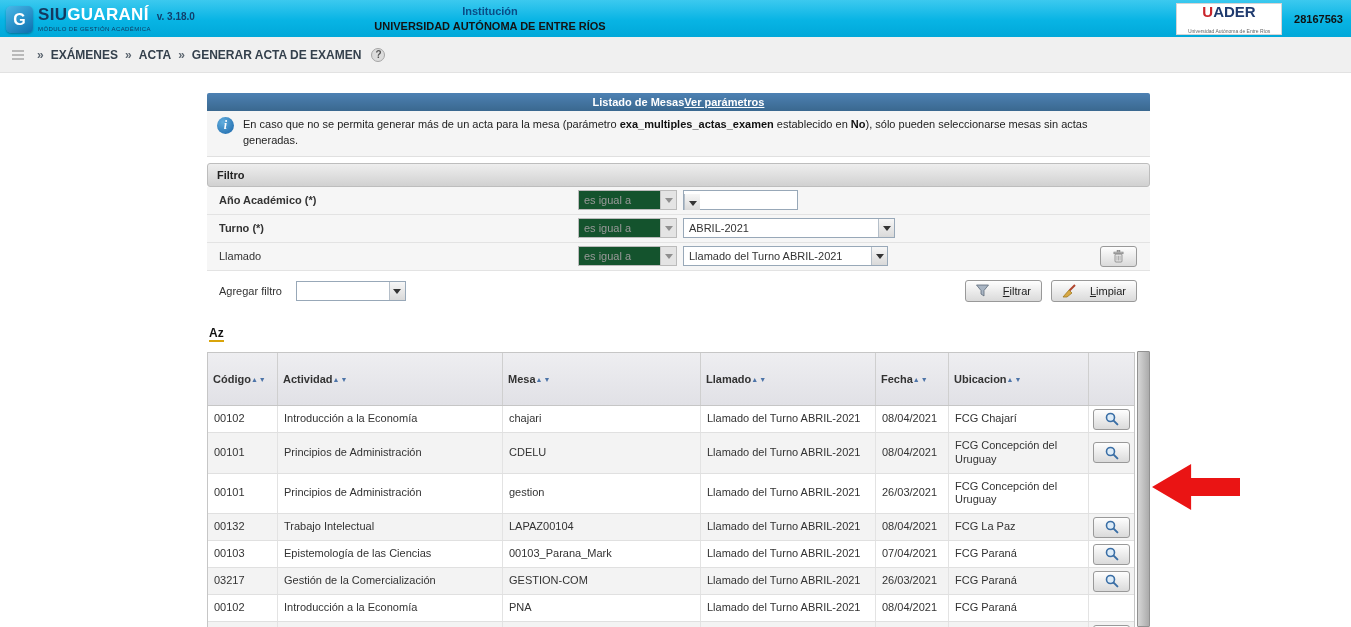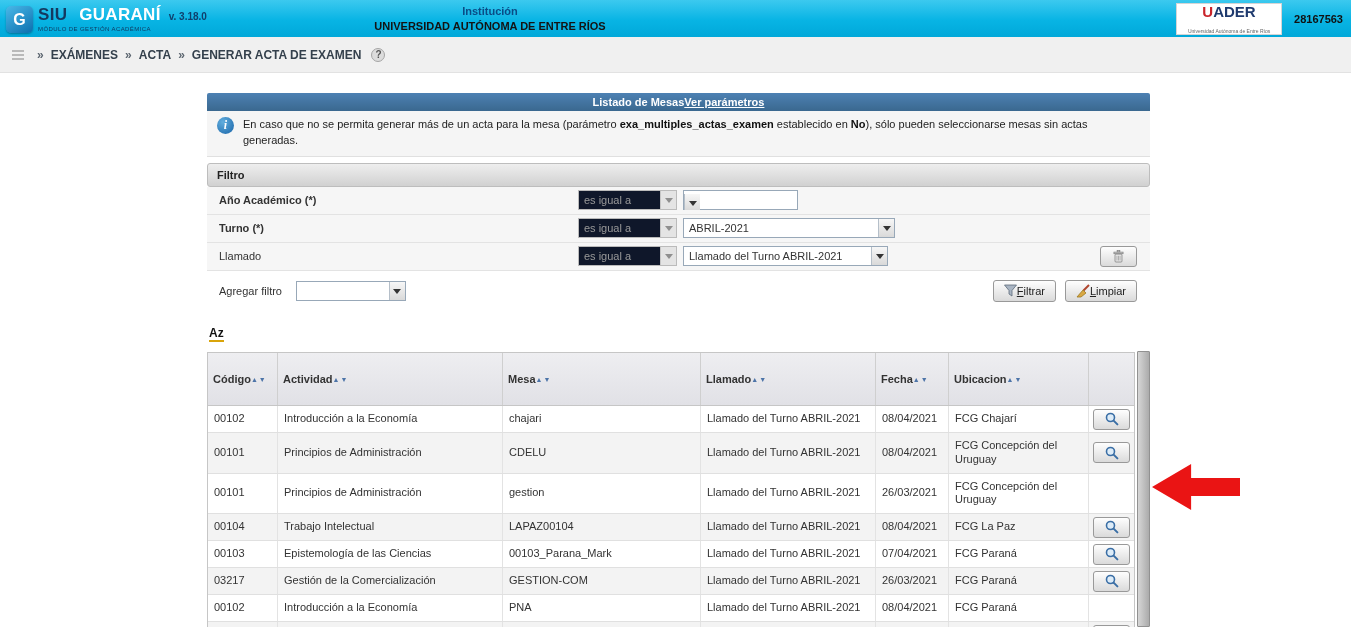--- a/index.html
+++ b/index.html
@@ -11,21 +11,21 @@
     color:#333;
     position:relative;
   }
 
   
   .topbar { height:37px; background:linear-gradient(180deg,#3cc9ef 0%,#08b4e4 55%,#00a8d9 100%); position:relative; display:flex; align-items:center; }
   .brand { display:flex; align-items:flex-start; gap:5px; margin-left:6px; margin-top:2px; }
   .brand-icon { width:27px; height:27px; border-radius:5px; background:linear-gradient(145deg,#49b8e8,#0c6fae); color:#fff; font-weight:bold; font-size:16px; display:flex; align-items:center; justify-content:center; box-shadow:0 1px 2px rgba(0,0,0,.3); }
   .brand-line1 { display:flex; align-items:baseline; line-height:1; }
   .siu { color:#14395f; font-weight:bold; font-size:17px; letter-spacing:.3px; }
-  .guarani { color:#fff; font-weight:bold; font-size:17px; letter-spacing:.3px;padding-left:12px; }
+  .guarani { color:#fff; font-weight:bold; font-size:17px; letter-spacing:.3px; }
   .version { color:#10406d; font-size:10px; margin-left:8px; font-weight:bold; }
   .brand-sub { color:#0f3c63; font-size:6px; letter-spacing:.4px; margin-top:3px; }
   .inst { position:absolute; left:335px; top:5px; width:310px; text-align:center; }
   .inst-label { color:#0a4c86; font-weight:bold; }
   .inst-name { color:#131313; font-weight:bold; margin-top:3px; }
   .top-right { position:absolute; right:8px; top:0; height:100%; display:flex; align-items:center; gap:12px; }
   .uader-card { width:106px; height:32px; background:#fff; border:1px solid #d5d5d5; display:flex; flex-direction:column; align-items:center; justify-content:space-between; }
   .uader-name { font-weight:bold; font-size:15px; color:#1f3a6e; line-height:1; }
   .uader-name::first-letter { color:#c9252b; }
   .uader-cap { font-size:5px; color:#666; margin-top:1px; white-space:nowrap; }
@@ -59,26 +59,26 @@
   .flabel { padding-left:12px; }
   .frow.bold .flabel { font-weight:bold; }
   .cond-cell { padding-left:85px; }
   .trash-wrap { position:absolute; right:13px; top:3px; }
 
   
   .sel { display:inline-flex; height:20px; border:1px solid #98a8b8; background:#fff; cursor:pointer; vertical-align:middle; }
   .sel-text { flex:1; padding:3px 5px 0 5px; white-space:nowrap; overflow:hidden; }
   .sel-arrow { width:16px; border-left:1px solid #b5bfc9; background:linear-gradient(#f7f7f7,#d9d9d9); display:flex; align-items:flex-start; justify-content:center; }
   .sel-arrow::after { content:""; width:0; height:0; border:4px solid transparent; border-top:5px solid #333; margin-top:7px; }
-  .sel.disabled { background:#0f172a; border-color:#bbbbbb; color:#999; cursor:default; }
+  .sel.disabled { background:#14532d; border-color:#bbbbbb; color:#999; cursor:default; }
   .sel.disabled .sel-arrow { background:#e4e4e4; border-left-color:#c6c6c6; }
   .sel.disabled .sel-arrow::after { border-top-color:#8f8f8f; }
   .w99{width:99px;} .w115{width:115px;flex-direction:column;} .w212{width:212px;} .w205{width:205px;} .w110{width:110px;}
 
-  .btn { display:inline-flex; align-items:center; gap:0; height:22px; padding:0 10px; background:linear-gradient(#fefefe,#dadada); border:1px solid #999; border-radius:3px; font-size:11px; color:#222; cursor:pointer; font-family:inherit; }
+  .btn { display:inline-flex; align-items:center; gap:14px; height:22px; padding:0 10px; background:linear-gradient(#fefefe,#dadada); border:1px solid #999; border-radius:3px; font-size:11px; color:#222; cursor:pointer; font-family:inherit; }
   .btn-sm { width:37px; height:21px; padding:0; justify-content:center; }
 
   .agregar-row { display:flex; align-items:center; margin-top:6px; height:28px; }
   .agregar-label { margin-left:12px; }
   .agregar-row .sel { margin-left:14px; }
   .action-btns { margin-left:auto; margin-right:13px; display:flex; gap:9px; }
 
   .sort-az { display:inline-block; margin:22px 0 10px 2px; font-weight:bold; font-size:12px; color:#111; border-bottom:2px solid #d9a40a; line-height:1.1; cursor:pointer; }
 
   
@@ -338,21 +338,21 @@
           <div class="td">00101</div>
           <div class="td">Principios de Administración</div>
           <div class="td">gestion</div>
           <div class="td">Llamado del Turno ABRIL-2021</div>
           <div class="td">26/03/2021</div>
           <div class="td">FCG Concepción del Uruguay</div>
           <div class="td"></div>
         </div>
 
         <div class="tgrid tr">
-          <div class="td">00104</div>
+          <div class="td">00132</div>
           <div class="td">Trabajo Intelectual</div>
           <div class="td">LAPAZ00104</div>
           <div class="td">Llamado del Turno ABRIL-2021</div>
           <div class="td">08/04/2021</div>
           <div class="td">FCG La Paz</div>
           <div class="td">
             <button class="btn btn-sm">
               <svg viewBox="0 0 14 14" width="14" height="14">
                 <circle cx="5.5" cy="5.5" r="4" fill="#ddecf8" stroke="#3a6ea5" stroke-width="1.6"></circle>
                 <line x1="8.6" y1="8.6" x2="12.4" y2="12.4" stroke="#3a6ea5" stroke-width="2" stroke-linecap="round"></line>

